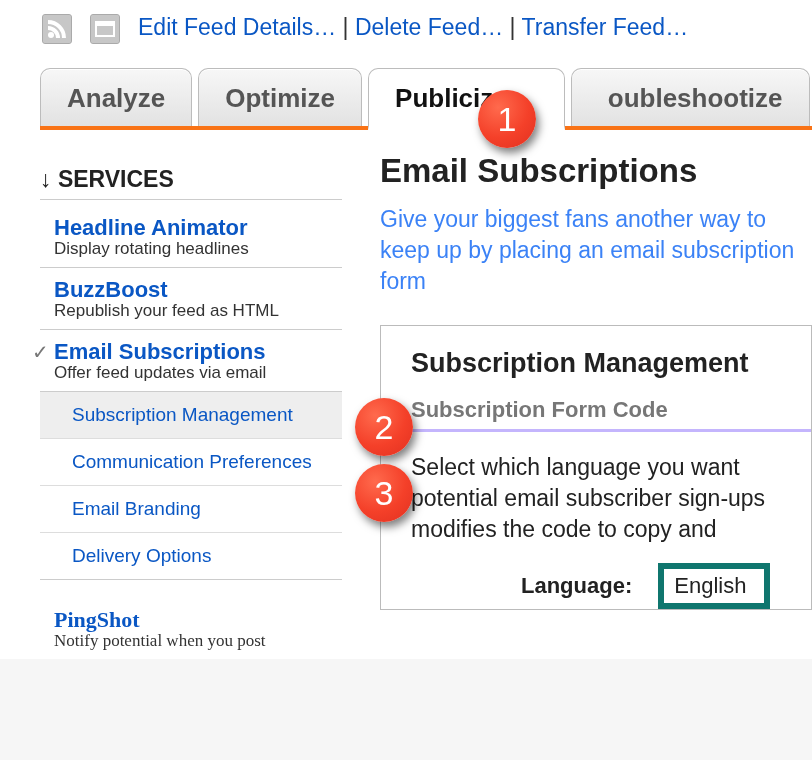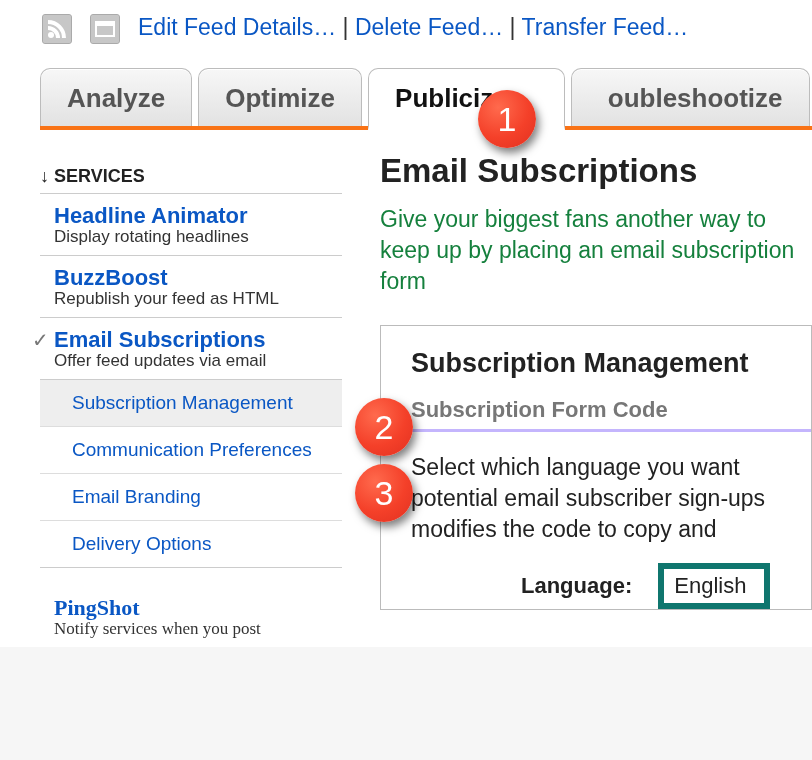--- a/index.html
+++ b/index.html
@@ -18,35 +18,35 @@
   .tab{padding:14px 26px 12px 26px;font-size:26px;font-weight:bold;color:#555;
        background:linear-gradient(#f7f7f7,#e2e2e2);
        border:1px solid #bcbcbc;border-bottom:none;
        border-top-left-radius:10px;border-top-right-radius:10px;
        margin-right:6px;cursor:pointer;box-shadow:inset 0 1px 0 #fff;}
   .tab.active{background:#fff;color:#111;border-bottom:4px solid #fff;margin-bottom:-4px;padding-right:56px;}
   .tab.last{padding-left:36px;}
 
   .content{display:flex;padding-top:18px;}
   .sidebar{width:360px;padding:0 18px 0 40px;box-sizing:border-box;}
-  .services-hdr{font-size:18px;font-weight:bold;color:#222;padding:18px 0 6px 0;border-bottom:1px solid #ccc;margin-bottom:0;}
+  .services-hdr{font-size:23px;font-weight:bold;color:#222;padding:18px 0 6px 0;border-bottom:1px solid #ccc;margin-bottom:6px;}
   .service{border-bottom:1px solid #ccc;padding:10px 6px 8px 14px;}
   .service-title{color:#0a57c4;font-weight:bold;font-size:22px;line-height:1.1;cursor:pointer;}
   .service-desc{color:#333;font-size:17px;line-height:1.1;}
   .service.current{position:relative;}
   .service.current::before{content:"\2713";position:absolute;left:-8px;top:10px;color:#777;font-size:20px;}
 
   .subnav{border-bottom:1px solid #ccc;margin-top:0;}
   .subitem{color:#0a57c4;font-size:19px;padding:12px 0 12px 32px;border-bottom:1px solid #ddd;cursor:pointer;}
   .subitem:last-child{border-bottom:none;}
   .subitem.active{background:#eee;}
 
   .main{flex:1;padding:4px 0 0 20px;}
   .h1{font-family:'Trebuchet MS',Helvetica,sans-serif;font-size:33px;font-weight:bold;color:#222;margin:0 0 14px 0;}
-  .intro{font-size:23px;line-height:1.35;color:#15803d;margin-bottom:28px;}
+  .intro{font-size:23px;line-height:1.35;color:#3b82f6;margin-bottom:28px;}
   .panel{border:1px solid #bbb;padding:22px 0 0 30px;}
   .h2{font-family:'Trebuchet MS',Helvetica,sans-serif;font-size:27px;font-weight:bold;margin:0 0 18px 0;}
   .h3{font-size:22px;font-weight:bold;color:#777;border-bottom:3px solid #c4b5fd;padding-bottom:6px;margin:0 0 20px 0;}
   .body{font-size:23px;line-height:1.35;margin-bottom:18px;}
   .langrow{display:flex;align-items:center;gap:26px;padding-left:110px;}
   .langlabel{font-weight:bold;font-size:22px;}
   .langselect{border:6px solid #0f766e;font-size:22px;padding:4px 10px;background:#fff;min-width:80px;}
 
   .badge{position:absolute;width:58px;height:58px;border-radius:50%;
          background:radial-gradient(circle at 35% 30%, #ff6a4d 0%, #f44029 55%, #e13020 100%);
@@ -114,21 +114,21 @@
 
       <div class="subnav">
         <div class="subitem active">Subscription Management</div>
         <div class="subitem">Communication Preferences</div>
         <div class="subitem">Email Branding</div>
         <div class="subitem">Delivery Options</div>
       </div>
 
       <div class="service" style="border-bottom:none;padding-top:28px;font-family:Liberation Serif, serif;">
         <div class="service-title">PingShot</div>
-        <div class="service-desc">Notify services when you post</div>
+        <div class="service-desc">Notify potential when you post</div>
       </div>
     </div>
 
     <div class="main">
       <div class="h1">Email Subscriptions</div>
       <div class="intro">Give your biggest fans another way to keep up by placing an email subscription form</div>
 
       <div class="panel">
         <div class="h2">Subscription Management</div>
         <div class="h3">Subscription Form Code</div>

